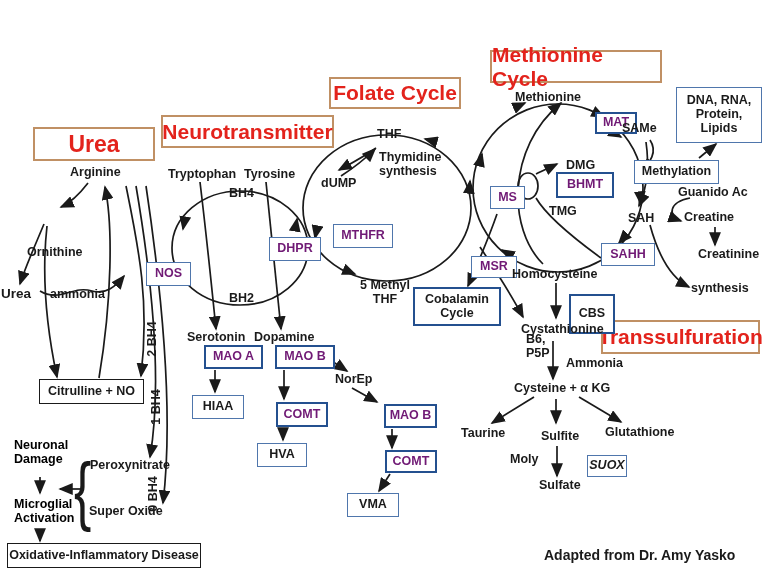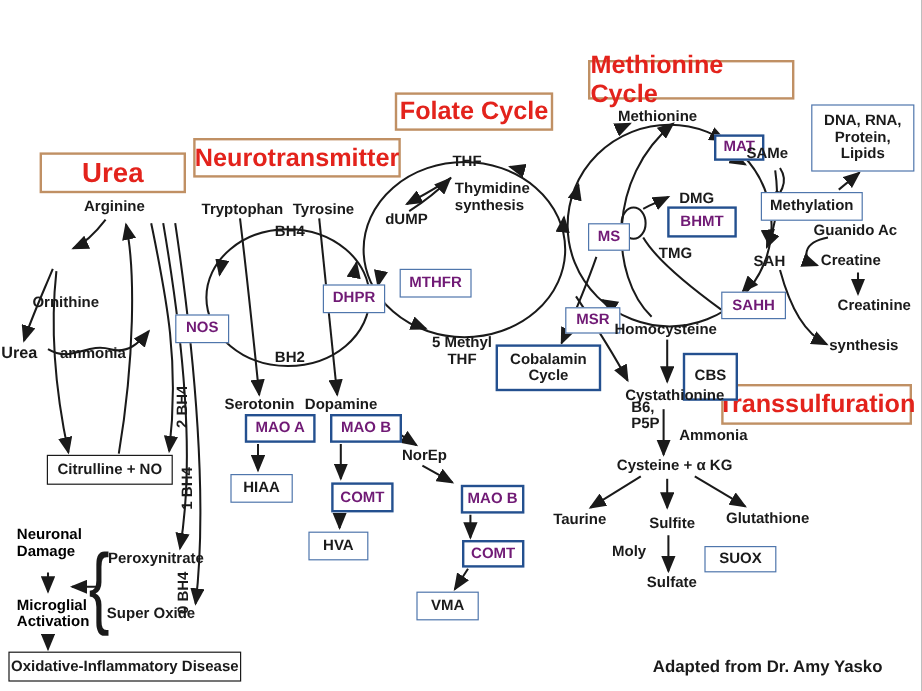--- a/index.html
+++ b/index.html
@@ -237,20 +237,20 @@
   <div class="ebox b-thick t-black" style="left:569px;top:294px;width:46px;height:40px;">
       <span>CBS</span>
     </div>
   <div class="lbl" style="left:521px;top:322px;">Cystathionine</div>
   <div class="lbl" style="left:566px;top:356px;">Ammonia</div>
   <div class="lbl" style="left:514px;top:381px;">Cysteine + α KG</div>
   <div class="lbl" style="left:461px;top:426px;">Taurine</div>
   <div class="lbl" style="left:541px;top:429px;">Sulfite</div>
   <div class="lbl" style="left:605px;top:425px;">Glutathione</div>
   <div class="lbl" style="left:510px;top:452px;">Moly</div>
-  <div class="ebox b-thin t-black" style="left:587px;top:455px;width:60px;height:22px;">
+  <div class="ebox b-thin t-black" style="left:587px;top:455px;width:40px;height:22px;font-style:italic;">
       <span>SUOX</span>
     </div>
   <div class="lbl" style="left:539px;top:478px;">Sulfate</div>
 
   <div class="credit" style="left:544px;top:547px;">Adapted from Dr. Amy Yasko</div>
 
 </div>
 
 </body></html>

